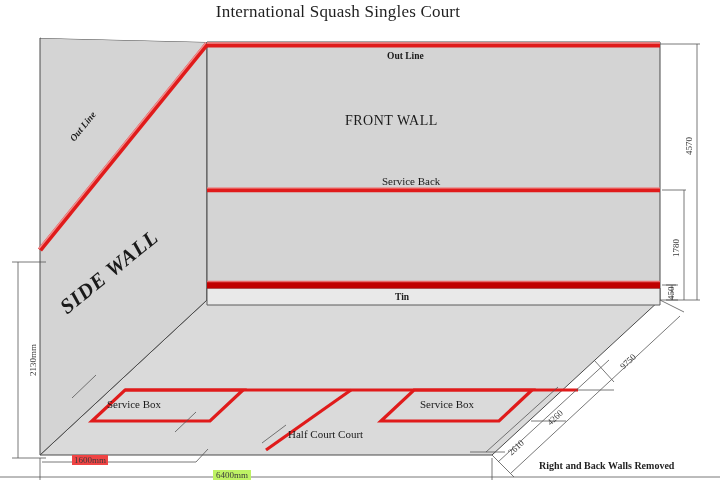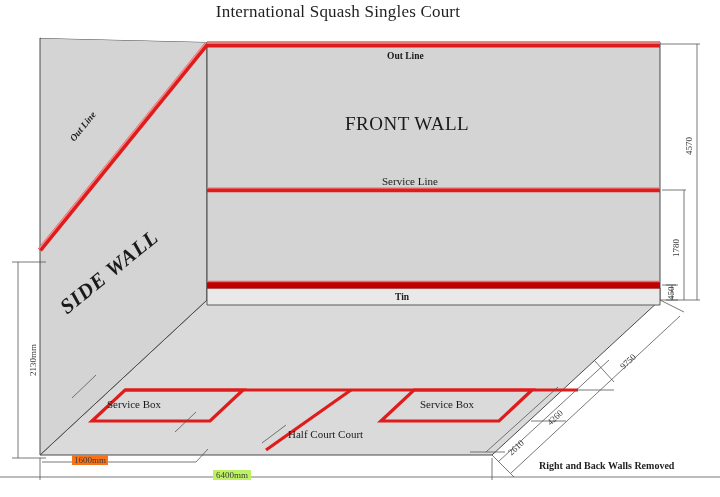--- a/index.html
+++ b/index.html
@@ -4,21 +4,21 @@
 <style>
   html,body{margin:0;padding:0;background:#ffffff;}
   body{width:720px;height:497px;position:relative;overflow:hidden;
        font-family:"Liberation Serif","DejaVu Serif",serif;color:#1a1a1a;}
   #court{position:absolute;left:0;top:0;width:720px;height:497px;}
   .ttl{position:absolute;left:0;top:2px;width:676px;text-align:center;
        font-size:17px;letter-spacing:.2px;color:#1f1f1f;}
   .lbl{position:absolute;white-space:nowrap;color:#1a1a1a;}
   .sm{font-size:9.5px;font-weight:bold;}
   .md{font-size:11px;}
-  .big{font-size:19px;letter-spacing:.5px;}
+  .big{font-size:14px;letter-spacing:.5px;}
   .wallname{font-weight:bold;font-style:italic;font-size:21px;letter-spacing:1px;}
   .dim{font-size:9px;color:#3a3a3a;}
   .cap{font-size:10px;color:#1f1f1f;font-weight:bold;}
 </style>
 </head>
 <body>
 
 <svg id="court" viewBox="0 0 720 497">
   <defs></defs>
 
@@ -92,21 +92,21 @@
   <line x1="531" y1="421" x2="566" y2="421" stroke="#555" stroke-width="0.8"></line>
   <line x1="470" y1="452" x2="505" y2="452" stroke="#555" stroke-width="0.8"></line>
 </svg>
 
 <div class="ttl">International Squash Singles Court</div>
 
 <div class="lbl sm" style="left:387px;top:51px;">Out Line</div>
 
 <div class="lbl big" style="left:345px;top:113px;">FRONT WALL</div>
 
-<div class="lbl md" style="left:382px;top:175px;">Service Line</div>
+<div class="lbl md" style="left:382px;top:175px;">Service Back</div>
 
 <div class="lbl sm" style="left:395px;top:292px;">Tin</div>
 
 <div class="lbl sm" style="left:68px;top:137px;transform:rotate(-51deg);transform-origin:left top;font-style:italic;">Out Line</div>
 
 <div class="lbl wallname" style="left:55px;top:300px;transform:rotate(-39deg);transform-origin:left top;">SIDE WALL</div>
 
 <div class="lbl md" style="left:107px;top:398px;">Service Box</div>
 
 <div class="lbl md" style="left:420px;top:398px;">Service Box</div>
@@ -114,21 +114,21 @@
 <div class="lbl md" style="left:288px;top:428px;">Half Court Court</div>
 
 <div class="lbl dim" style="left:684px;top:155px;transform:rotate(-90deg);transform-origin:left top;">4570</div>
 
 <div class="lbl dim" style="left:671px;top:257px;transform:rotate(-90deg);transform-origin:left top;">1780</div>
 
 <div class="lbl dim" style="left:666px;top:300px;transform:rotate(-90deg);transform-origin:left top;">450</div>
 
 <div class="lbl dim" style="left:28px;top:376px;transform:rotate(-90deg);transform-origin:left top;">2130mm</div>
 
-<div class="lbl dim" style="left:72px;top:455px;background:#f97316;padding:0 2px;">1600mm</div>
+<div class="lbl dim" style="left:72px;top:455px;background:#ef4444;padding:0 2px;">1600mm</div>
 
 <div class="lbl dim" style="left:213px;top:470px;background:#bef264;padding:0 3px;">6400mm</div>
 
 <div class="lbl dim" style="left:618px;top:364px;transform:rotate(-43deg);transform-origin:left top;">9750</div>
 
 <div class="lbl dim" style="left:545px;top:420px;transform:rotate(-43deg);transform-origin:left top;">4260</div>
 
 <div class="lbl dim" style="left:506px;top:450px;transform:rotate(-43deg);transform-origin:left top;">2610</div>
 
 <div class="lbl cap" style="left:539px;top:460px;">Right and Back Walls Removed</div>

